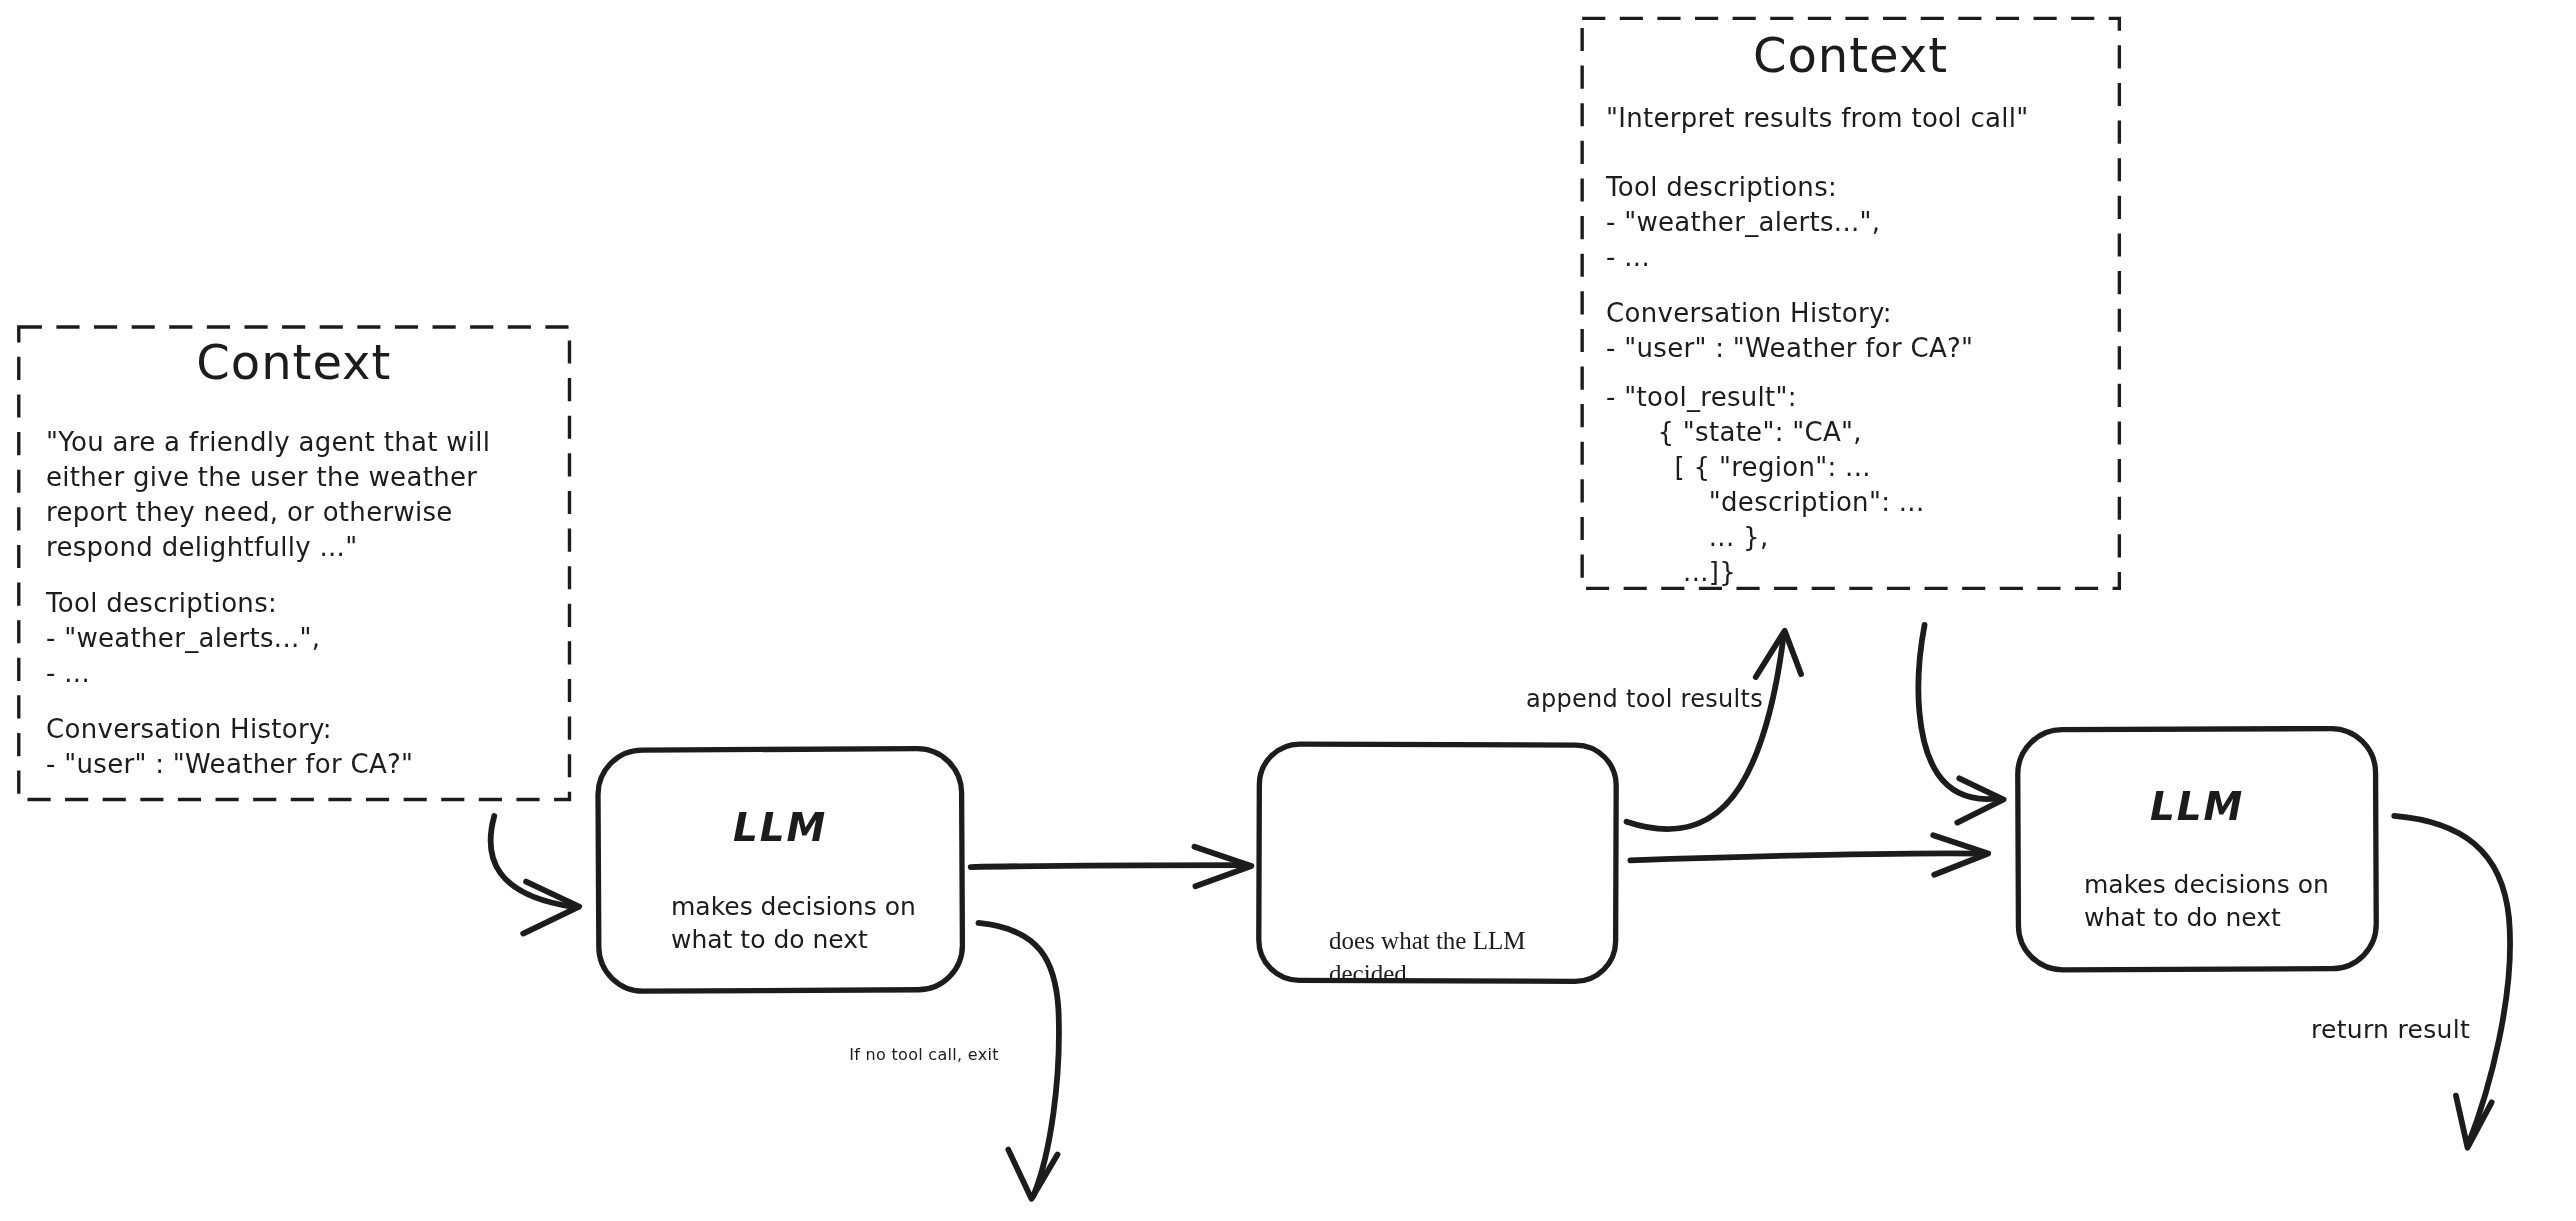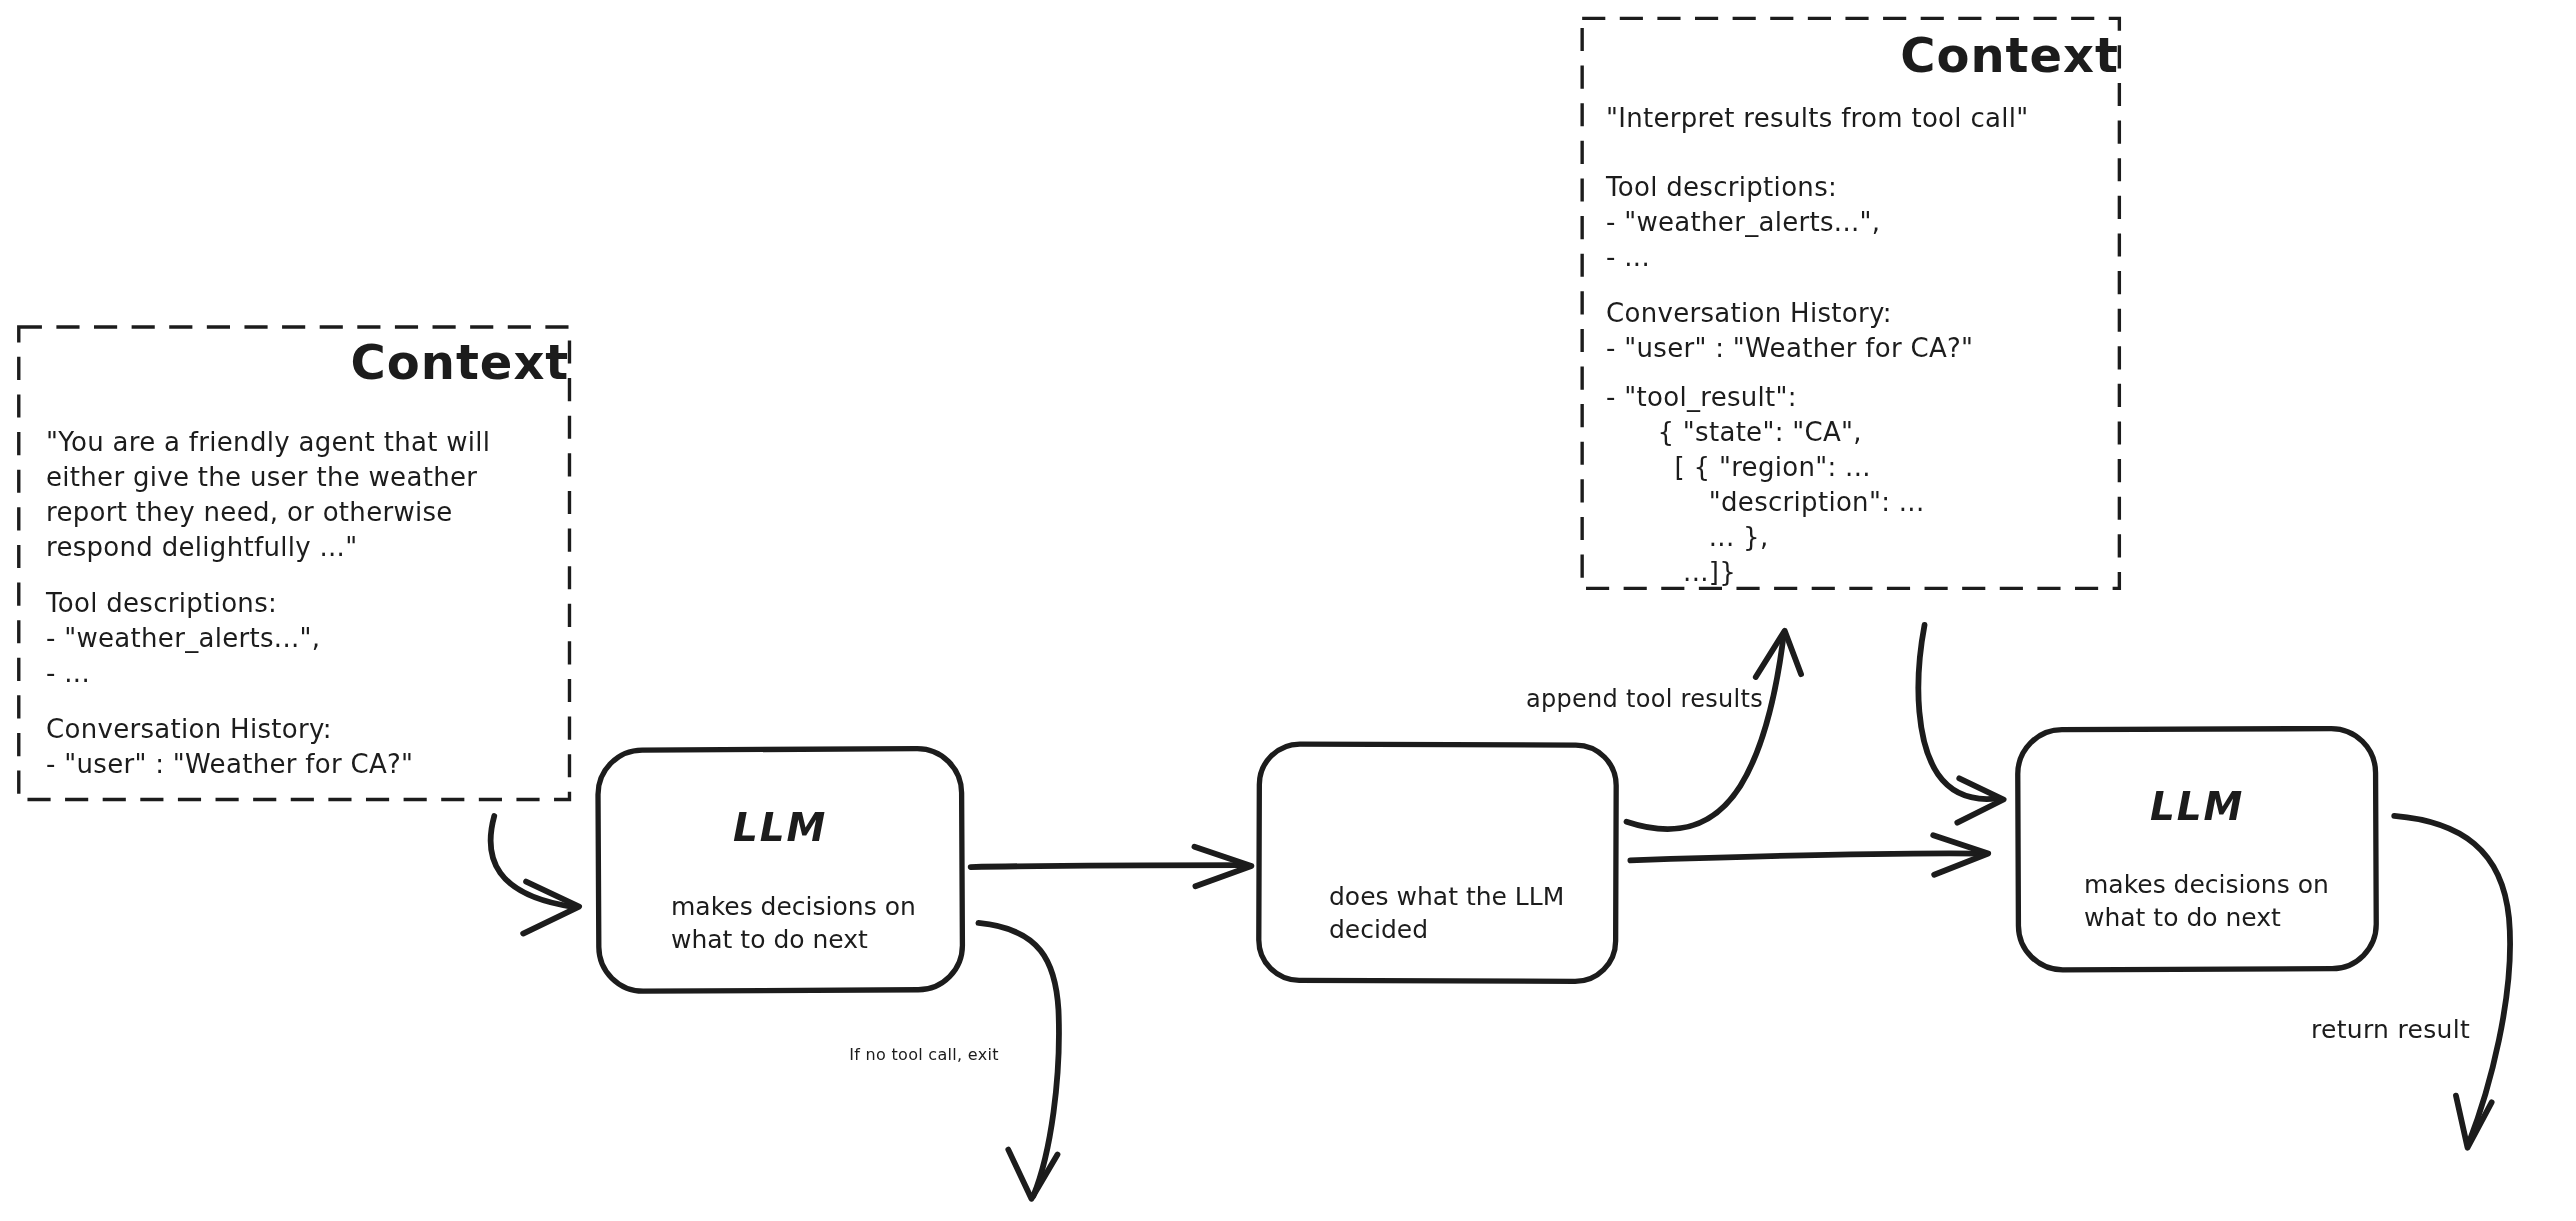--- a/index.html
+++ b/index.html
@@ -21,22 +21,22 @@
   .arrows-layer path, .arrows-layer rect { fill: none; stroke: #1c1c1c; }
   .shaft { stroke-width: 6; stroke-linecap: round; }
   .head  { stroke-width: 6; stroke-linecap: round; stroke-linejoin: round; }
   .dashed-rect { stroke-width: 3.5; stroke-dasharray: 24 15; }
   .node-rect { stroke-width: 5.5; }
 
   .abs { position: absolute; }
 
   .ctx-title {
     font-size: 48px;
-    font-weight: 700;
-    text-align: right;
+    font-weight: 400;
+    text-align: center;
     letter-spacing: 1px;
   }
   .ctx-body p {
     margin: 0;
     font-size: 26px;
     line-height: 35px;
     white-space: pre-wrap;
     letter-spacing: 0.3px;
   }
   .mb35 { margin-bottom: 34px !important; }
@@ -129,21 +129,21 @@
         [ { "region": ...
             "description": ...
             ... },
          ...]}</p>
   </div>
 
   <div class="abs node-title" style="left:598px; top:805px; width:364px;">LLM</div>
   <div class="abs node-subtitle" style="left:671px; top:890px; width:251px;">makes decisions on
 what to do next</div>
 
-  <div class="abs node-subtitle" style="left:1329px; top:880px; width:251px;">does what the LLM
+  <div class="abs node-subtitle" style="left:1329px; top:924px; width:251px;font-family:Liberation Serif, serif;">does what the LLM
 decided</div>
 
   <div class="abs node-title" style="left:2018px; top:784px; width:358px;">LLM</div>
   <div class="abs node-subtitle" style="left:2084px; top:868px; width:251px;">makes decisions on
 what to do next</div>
 
   <div class="abs edge-label" style="left:1490px; top:685px; width:309px;">append tool results</div>
   <div class="abs edge-label" style="left:760px; top:1045px; width:328px; font-size:16px;">If no tool call, exit</div>
   <div class="abs edge-label" style="left:2265px; top:1015px; width:251px; font-size:25px;">return result</div>
 

